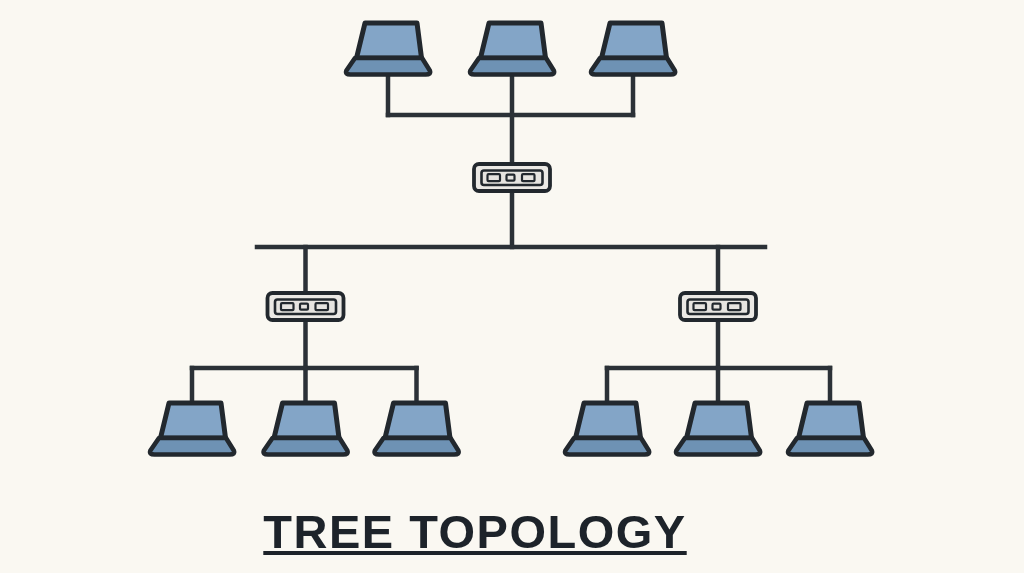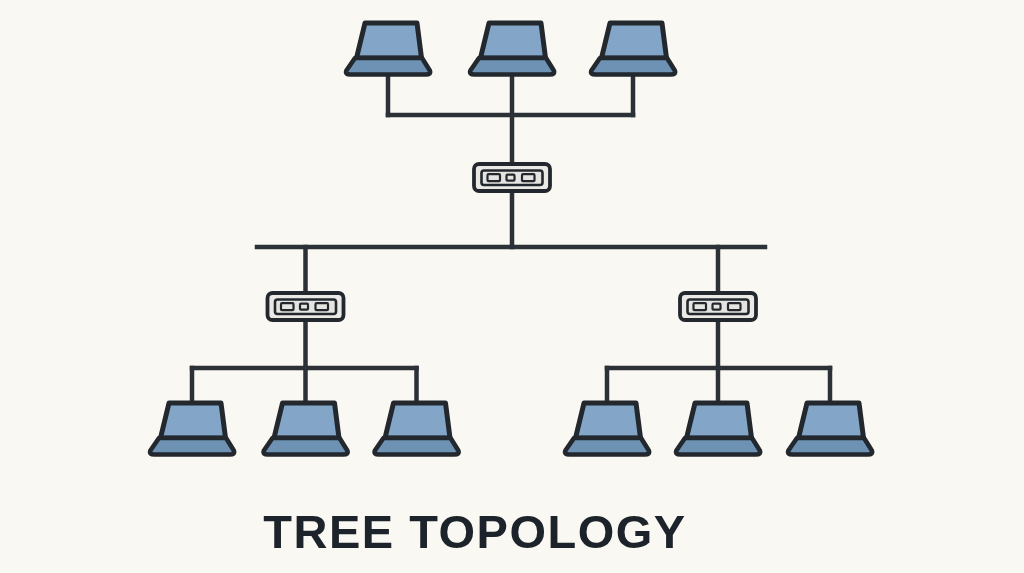--- a/index.html
+++ b/index.html
@@ -24,20 +24,21 @@
   .page-title{
     position:absolute;
     left:0;top:501px;width:950px;height:62px;
     line-height:62px;
     text-align:center;
     font-size:47px;
     font-weight:700;
     letter-spacing:1.5px;
     color:var(--title-color);
     user-select:none;
+    text-decoration:underline;
   }
   .conn{stroke:var(--line);stroke-width:4.5;fill:none;stroke-linecap:square;}
 </style>
 </head>
 <body>
 
 <div class="stage">
 
   <svg class="diagram" width="1024" height="573" viewBox="0 0 1024 573">
     <defs>

